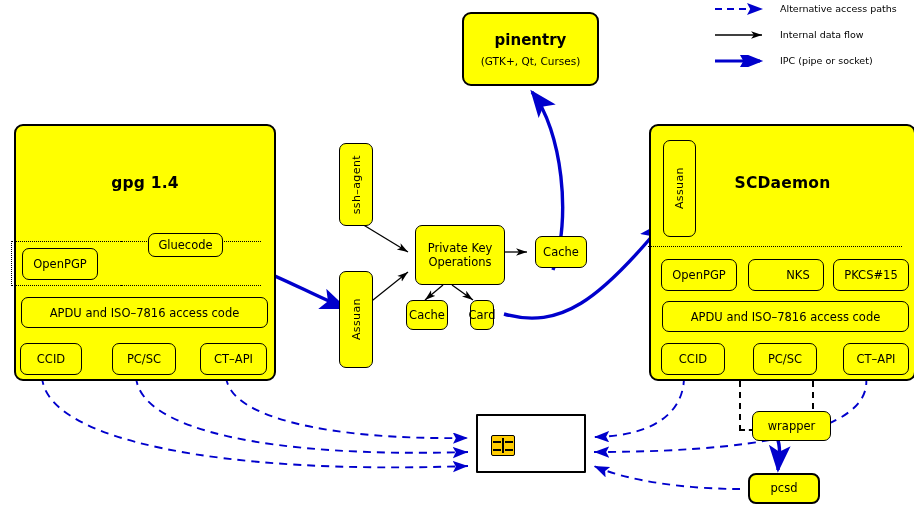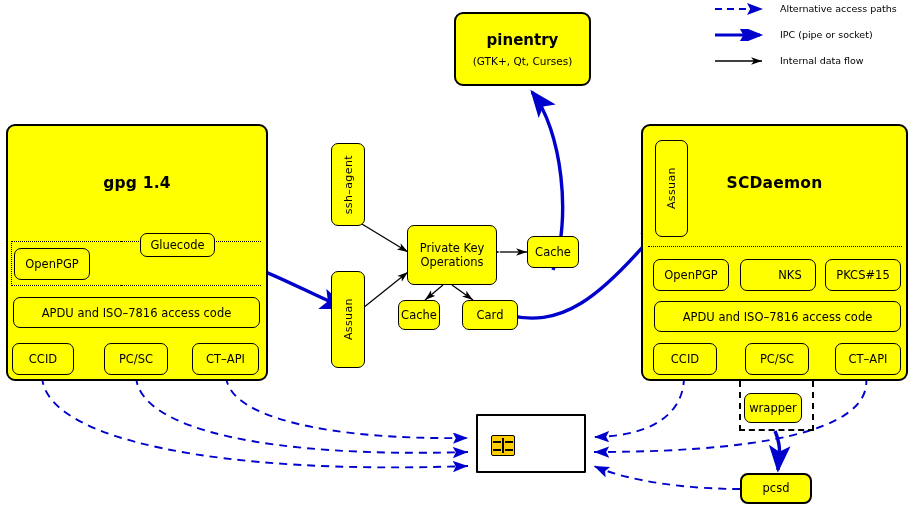--- a/index.html
+++ b/index.html
@@ -37,20 +37,21 @@
     position: absolute;
     box-sizing: border-box;
     background: #ffff00;
     border: 1.6px solid #000000;
     display: flex;
     flex-direction: column;
     align-items: center;
     justify-content: center;
     text-align: center;
     color: #000000;
+    margin-left: 8px;
   }
   .bigbox {
     border-radius: 9px;
     border-width: 2.6px;
     align-items: center;
     justify-content: flex-start;
   }
   .bigbox > .title {
     font-weight: bold;
     font-size: 15.5px;
@@ -289,21 +290,21 @@
     <div class="node smallbox" style="left:407px; top:225px; width:90px; height:60px;">
       <span>Private Key</span>
       <span>Operations</span>
     </div>
     <div class="node smallbox" style="left:527px; top:236px; width:52px; height:32px;">
       <span>Cache</span>
     </div>
     <div class="node smallbox" style="left:398px; top:300px; width:42px; height:30px;">
       <span>Cache</span>
     </div>
-    <div class="node smallbox" style="left:462px; top:300px; width:56px; height:30px;align-items:center;">
+    <div class="node smallbox" style="left:462px; top:300px; width:24px; height:30px;align-items:center;">
       <span>Card</span>
     </div>
 
     <div class="node bigbox" id="scdaemon" style="left:641px; top:124px; width:267px; height:257px;">
       <div class="title">SCDaemon</div>
     </div>
     <div class="node vert" style="left:655px; top:140px; width:33px; height:97px;">
       <span class="vtext">Assuan</span>
     </div>
     <div class="dotline" style="left:648px; top:246px; width:254px;"></div>
@@ -323,21 +324,21 @@
       <span>CCID</span>
     </div>
     <div class="node smallbox" style="left:745px; top:343px; width:64px; height:32px;">
       <span>PC/SC</span>
     </div>
     <div class="node smallbox" style="left:835px; top:343px; width:66px; height:32px;">
       <span>CT–API</span>
     </div>
 
     <div class="dashframe" style="left:739px; top:381px; width:75px; height:50px;"></div>
-    <div class="node smallbox" style="left:744px; top:393px; width:58px; height:30px;">
+    <div class="node smallbox" style="left:744px; top:411px; width:79px; height:30px;">
       <span>wrapper</span>
     </div>
 
     <div class="node smallbox" style="left:740px; top:473px; width:72px; height:31px; border-width:2.4px; border-radius:8px;">
       <span>pcsd</span>
     </div>
 
     <div id="smartcard" style="left:476px; top:414px; width:110px; height:59px;">
       <div id="chip" style="left:13px; top:19px; width:24px; height:21px;">
         <div class="chipline" style="left:1px; top:5px; width:8px;"></div>
@@ -360,40 +361,40 @@
             <line x1="1" y1="6" x2="48" y2="6" stroke="#0000cc" stroke-width="2" stroke-dasharray="7,5" marker-end="url(#lgArrowDash)"></line>
           </svg>
         </span>
         <span class="legend-label">Alternative access paths</span>
       </div>
 
       <div class="legend-row">
         <span class="legend-sample">
           <svg width="58" height="12" viewBox="0 0 58 12" xmlns="http://www.w3.org/2000/svg">
             <defs>
+              <marker id="lgArrowThin" markerWidth="10" markerHeight="10" refX="8.4" refY="3" orient="auto" markerUnits="strokeWidth">
+                <path d="M0,0.2 L8.4,3 L0,5.8 L2.2,3 z" fill="#000000"></path>
+              </marker>
+            </defs>
+            <line x1="1" y1="6" x2="48" y2="6" stroke="#000000" stroke-width="1.3" marker-end="url(#lgArrowThin)"></line>
+          </svg>
+        </span>
+        <span class="legend-label">Internal data flow</span>
+      </div>
+
+      <div class="legend-row">
+        <span class="legend-sample">
+          <svg width="58" height="12" viewBox="0 0 58 12" xmlns="http://www.w3.org/2000/svg">
+            <defs>
               <marker id="lgArrowIPC" markerWidth="9" markerHeight="9" refX="7" refY="3.2" orient="auto" markerUnits="strokeWidth">
                 <path d="M0,0 L8,3.2 L0,6.4 L1.8,3.2 z" fill="#0000cc"></path>
               </marker>
             </defs>
             <line x1="1" y1="6" x2="46" y2="6" stroke="#0000cc" stroke-width="3.2" marker-end="url(#lgArrowIPC)"></line>
           </svg>
         </span>
         <span class="legend-label">IPC (pipe or socket)</span>
       </div>
 
-      <div class="legend-row">
-        <span class="legend-sample">
-          <svg width="58" height="12" viewBox="0 0 58 12" xmlns="http://www.w3.org/2000/svg">
-            <defs>
-              <marker id="lgArrowThin" markerWidth="10" markerHeight="10" refX="8.4" refY="3" orient="auto" markerUnits="strokeWidth">
-                <path d="M0,0.2 L8.4,3 L0,5.8 L2.2,3 z" fill="#000000"></path>
-              </marker>
-            </defs>
-            <line x1="1" y1="6" x2="48" y2="6" stroke="#000000" stroke-width="1.3" marker-end="url(#lgArrowThin)"></line>
-          </svg>
-        </span>
-        <span class="legend-label">Internal data flow</span>
-      </div>
-
     </div>
 
   </div>
 </div>
 
 </body></html>

